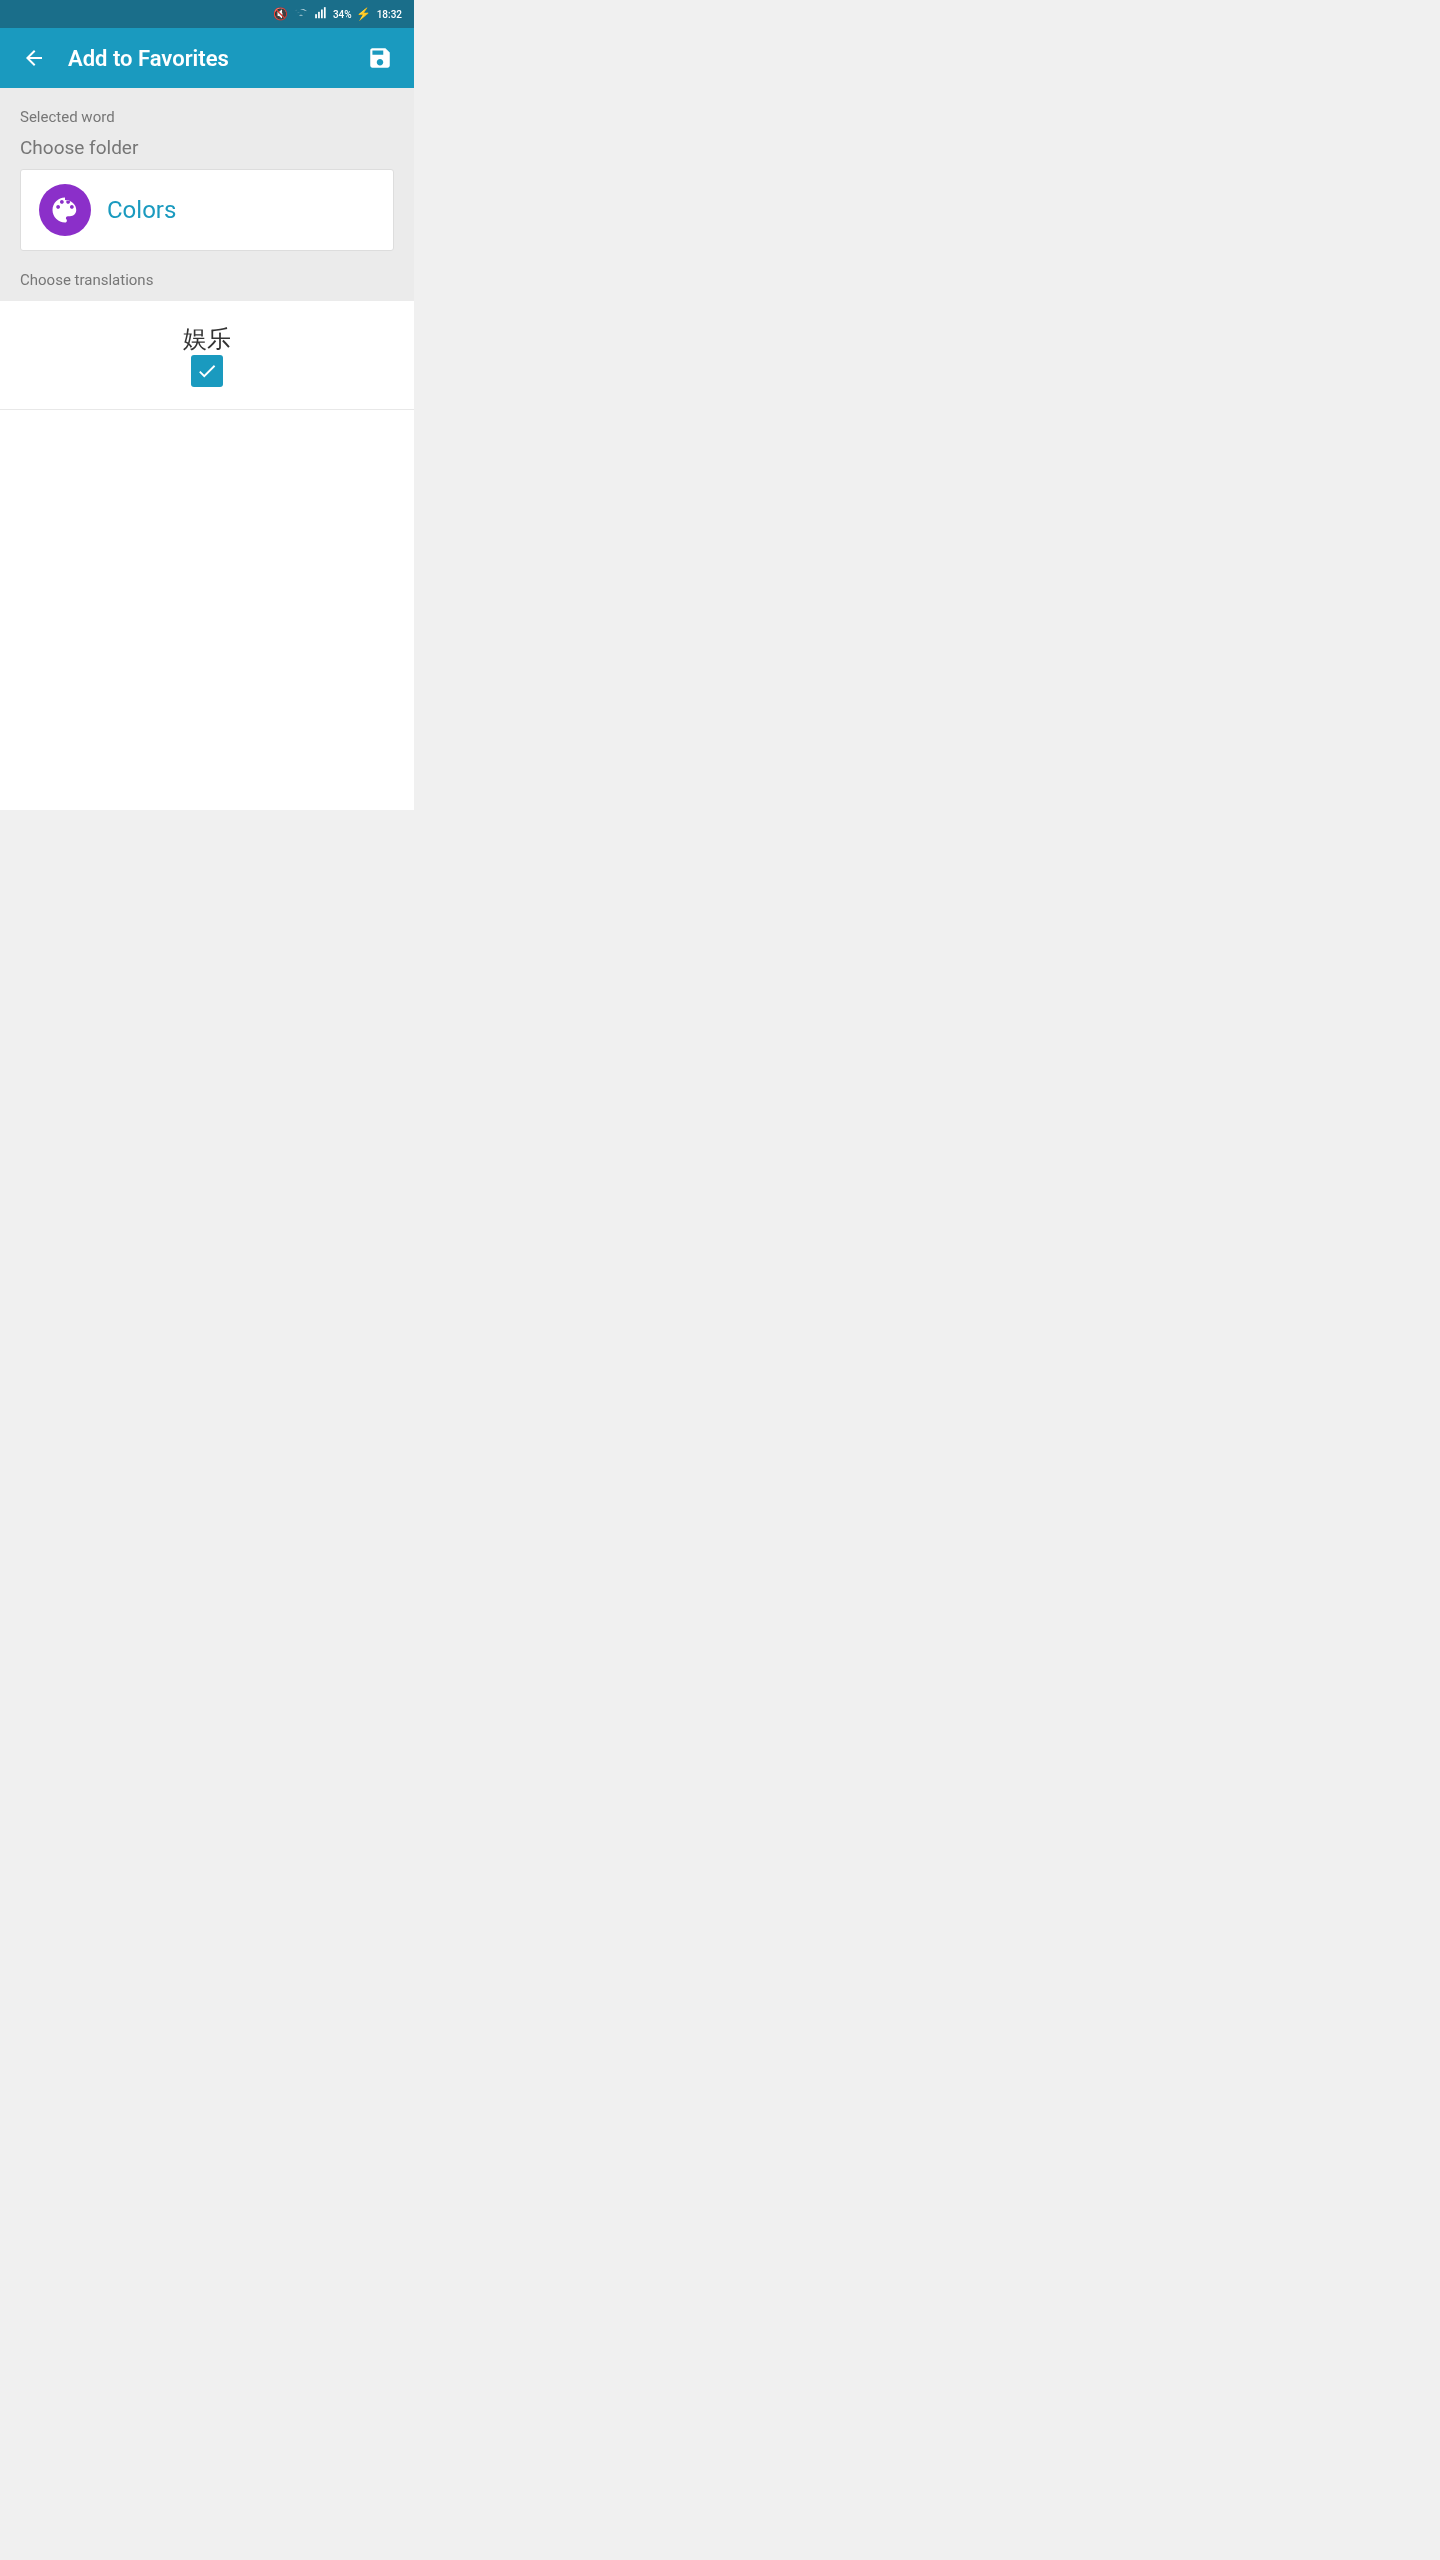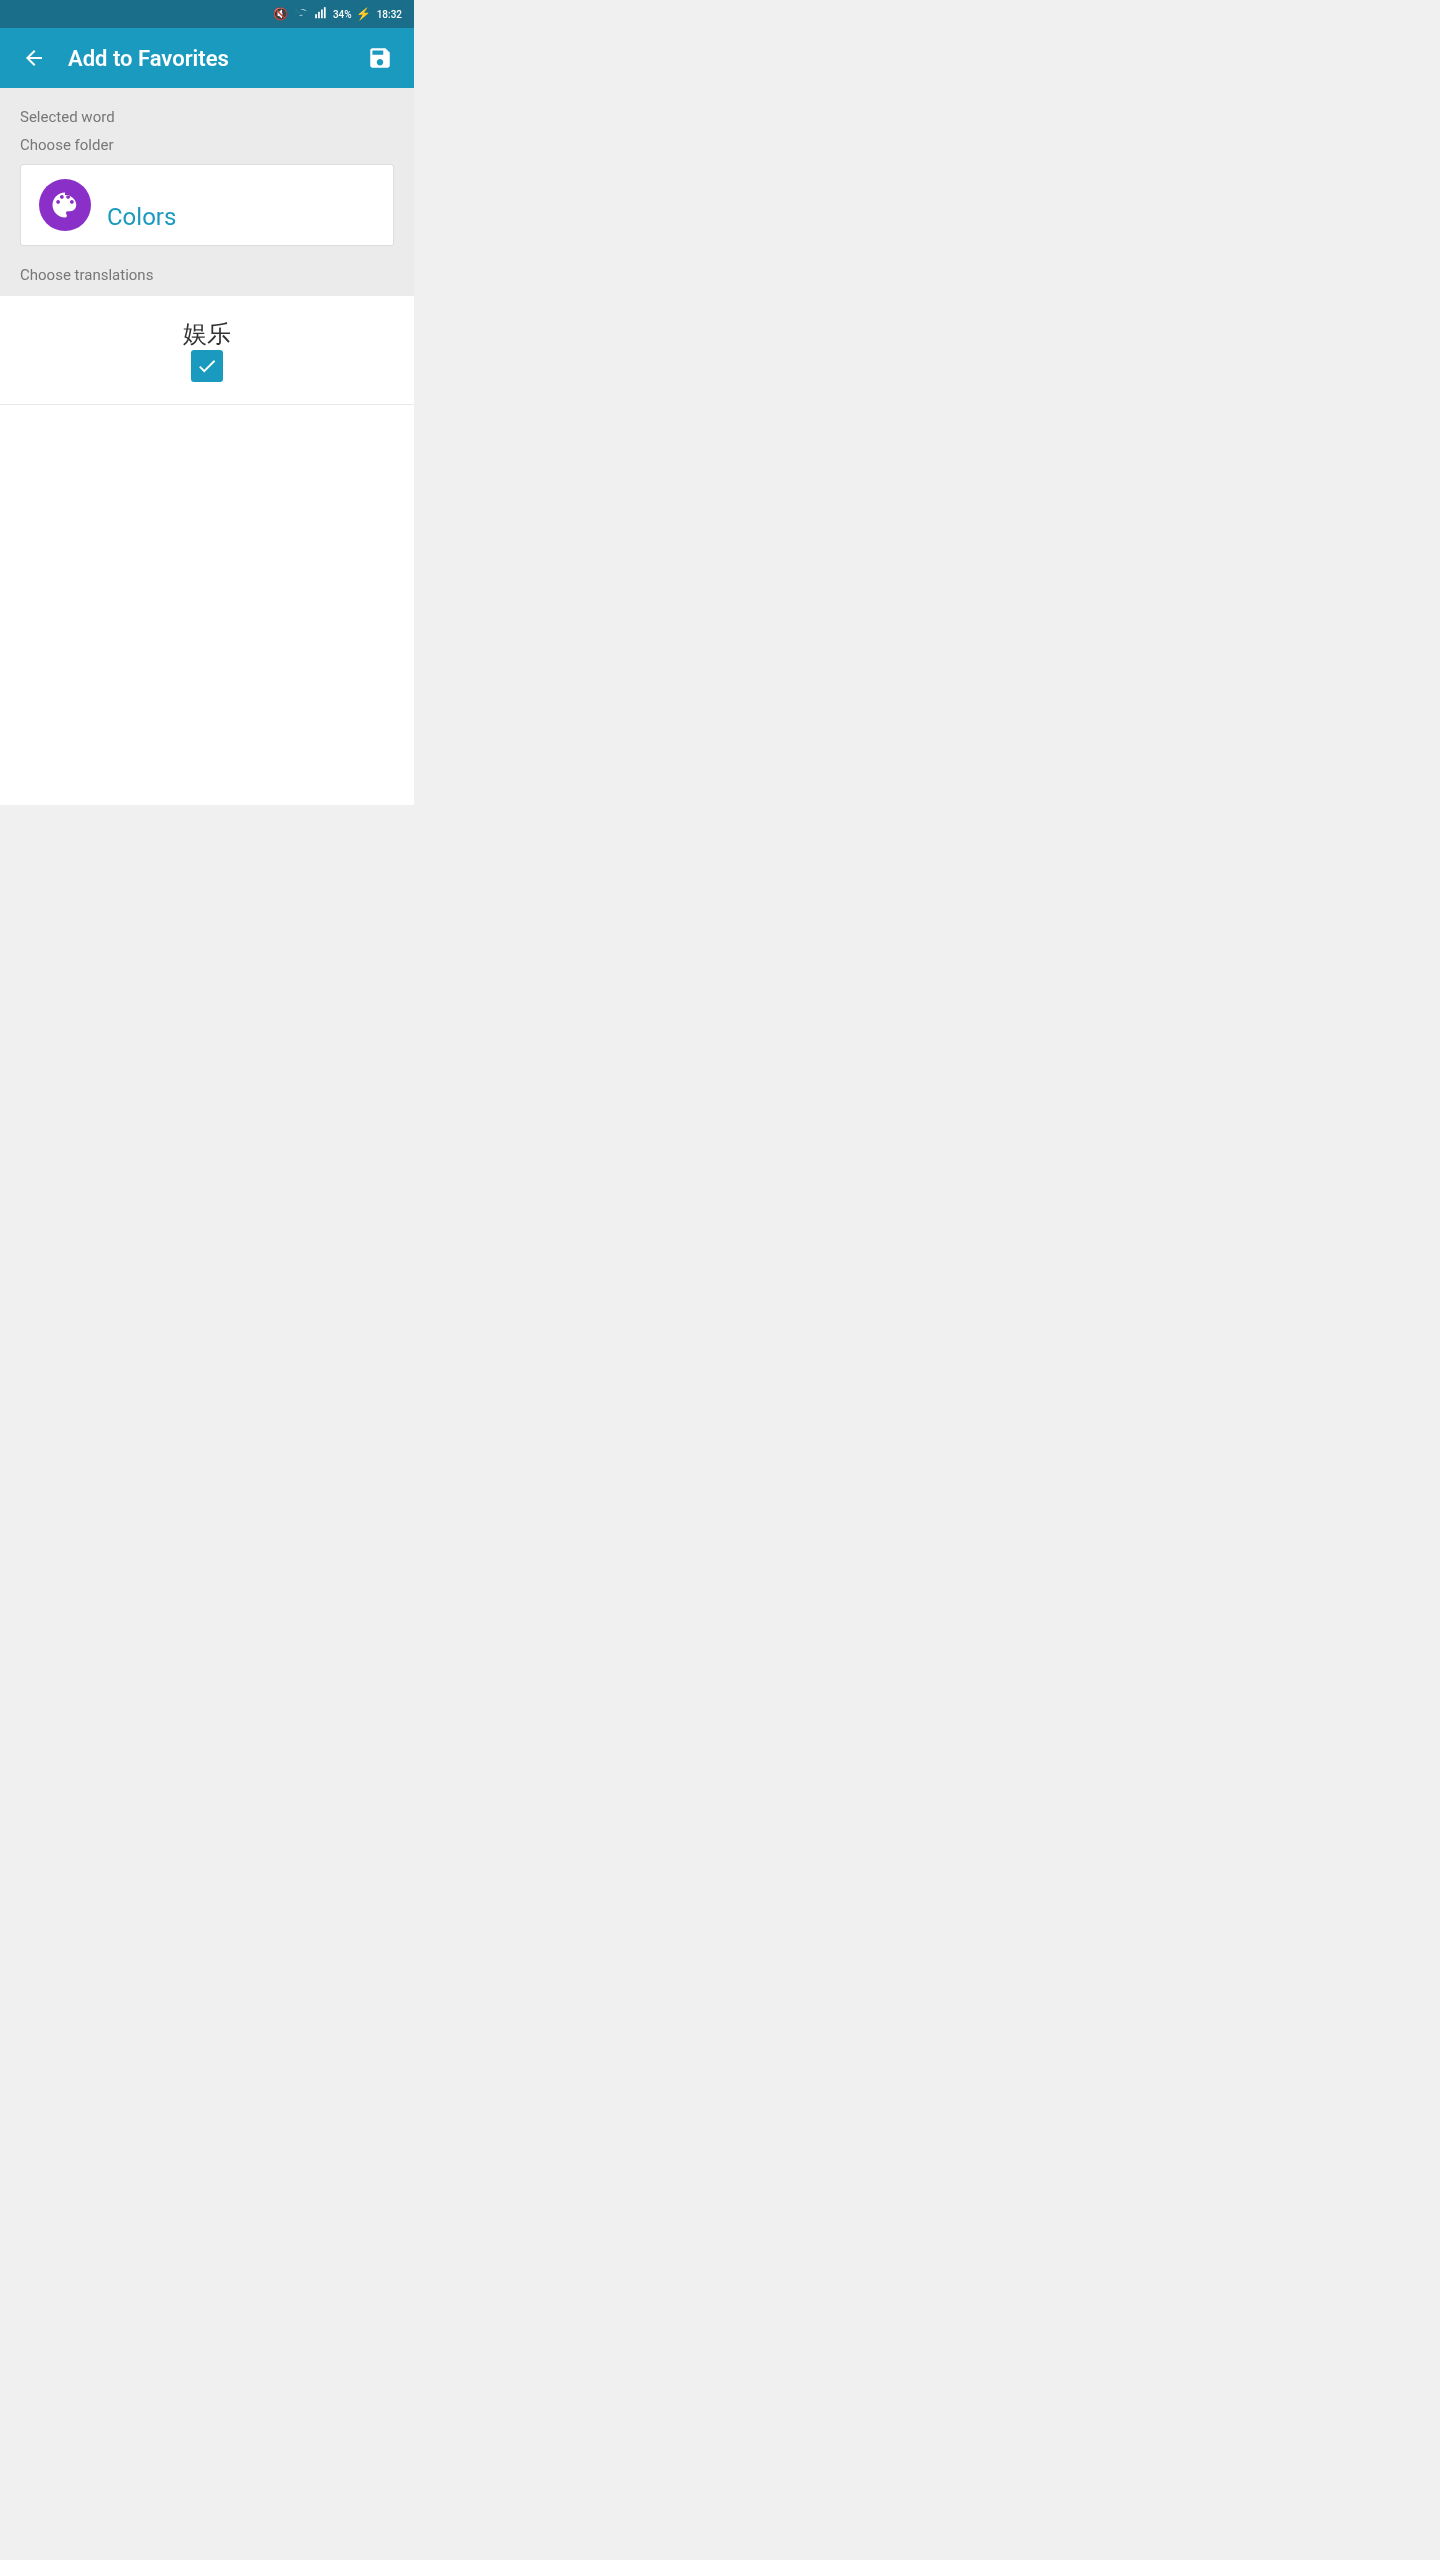--- a/index.html
+++ b/index.html
@@ -110,32 +110,32 @@
       border-radius: 3px;
       padding: 22px 18px;
       font-size: 26px;
       color: #1a9abf;
       margin-bottom: 20px;
       outline: none;
     }
 
     .folder-label {
       color: #777;
-      font-size: 15px;
+      font-size: 19px;
       margin-bottom: 10px;
     }
 
     .folder-select {
       width: 100%;
       background: white;
       border: 1.5px solid #ddd;
       border-radius: 3px;
       padding: 14px 18px;
       display: flex;
-      align-items: flex-end;
+      align-items: center;
       gap: 16px;
       cursor: pointer;
       margin-bottom: 20px;
     }
 
     .folder-icon-circle {
       width: 52px;
       height: 52px;
       background: #8B2FC9;
       border-radius: 50%;

